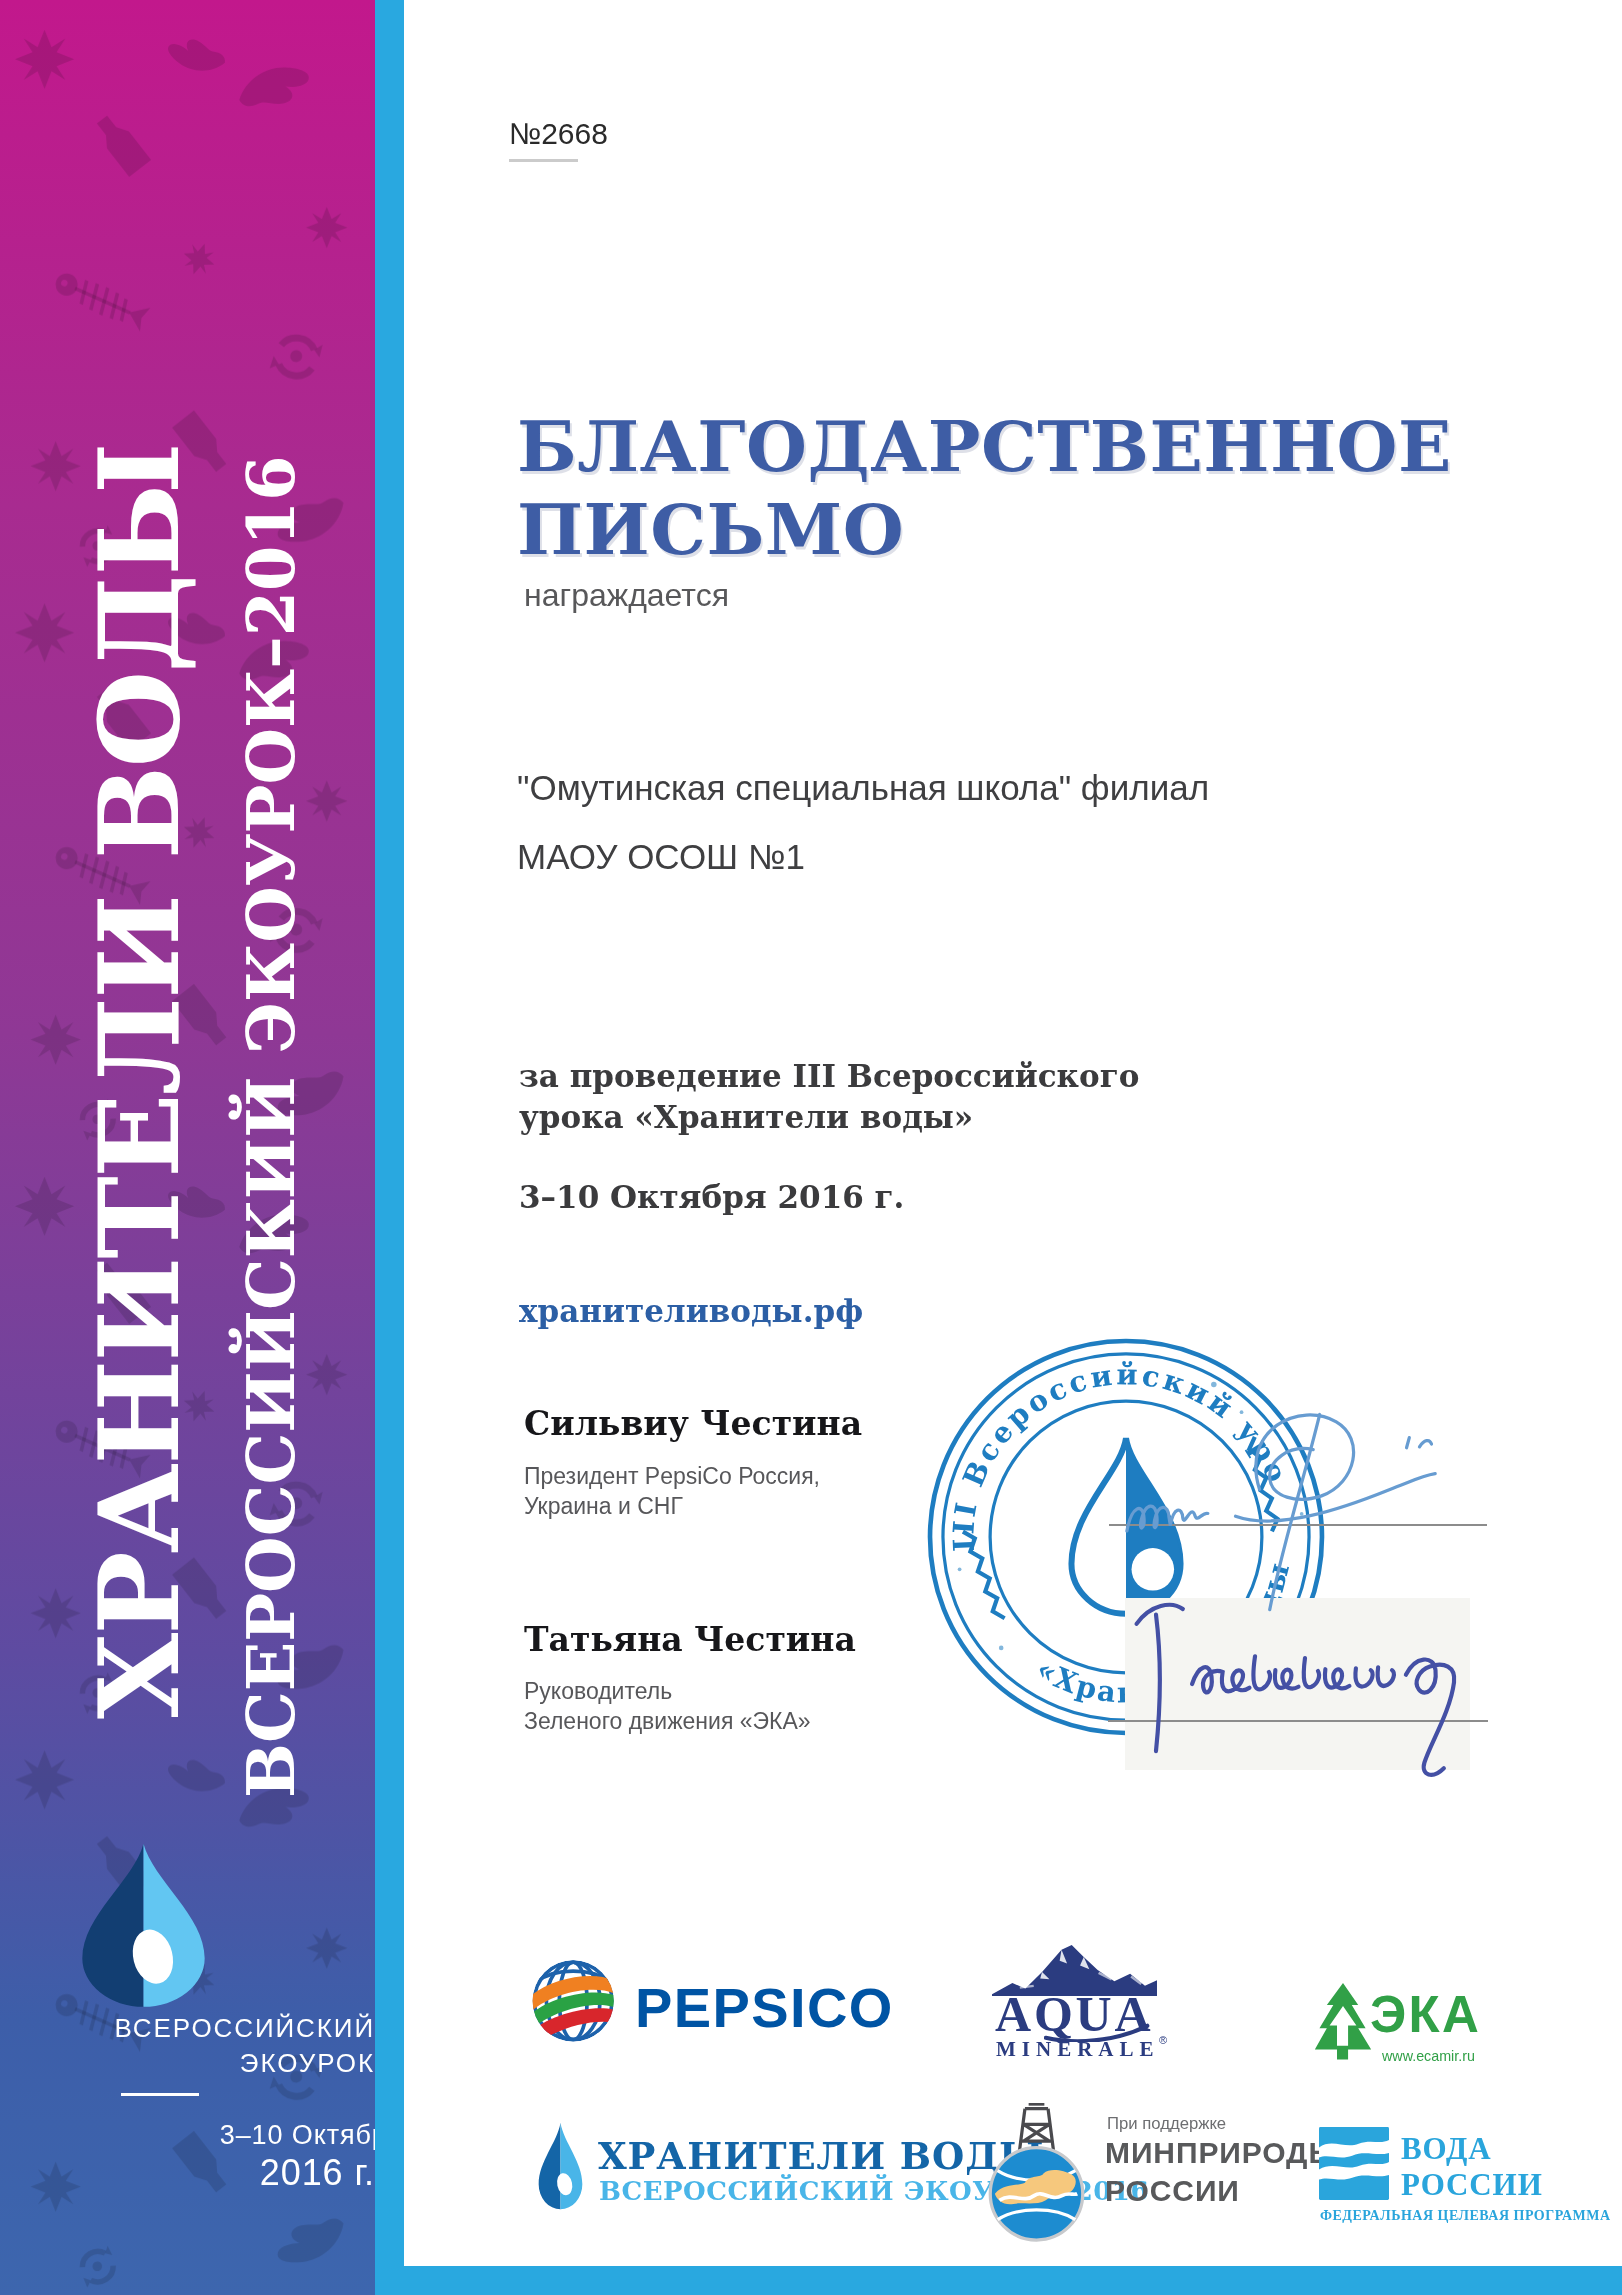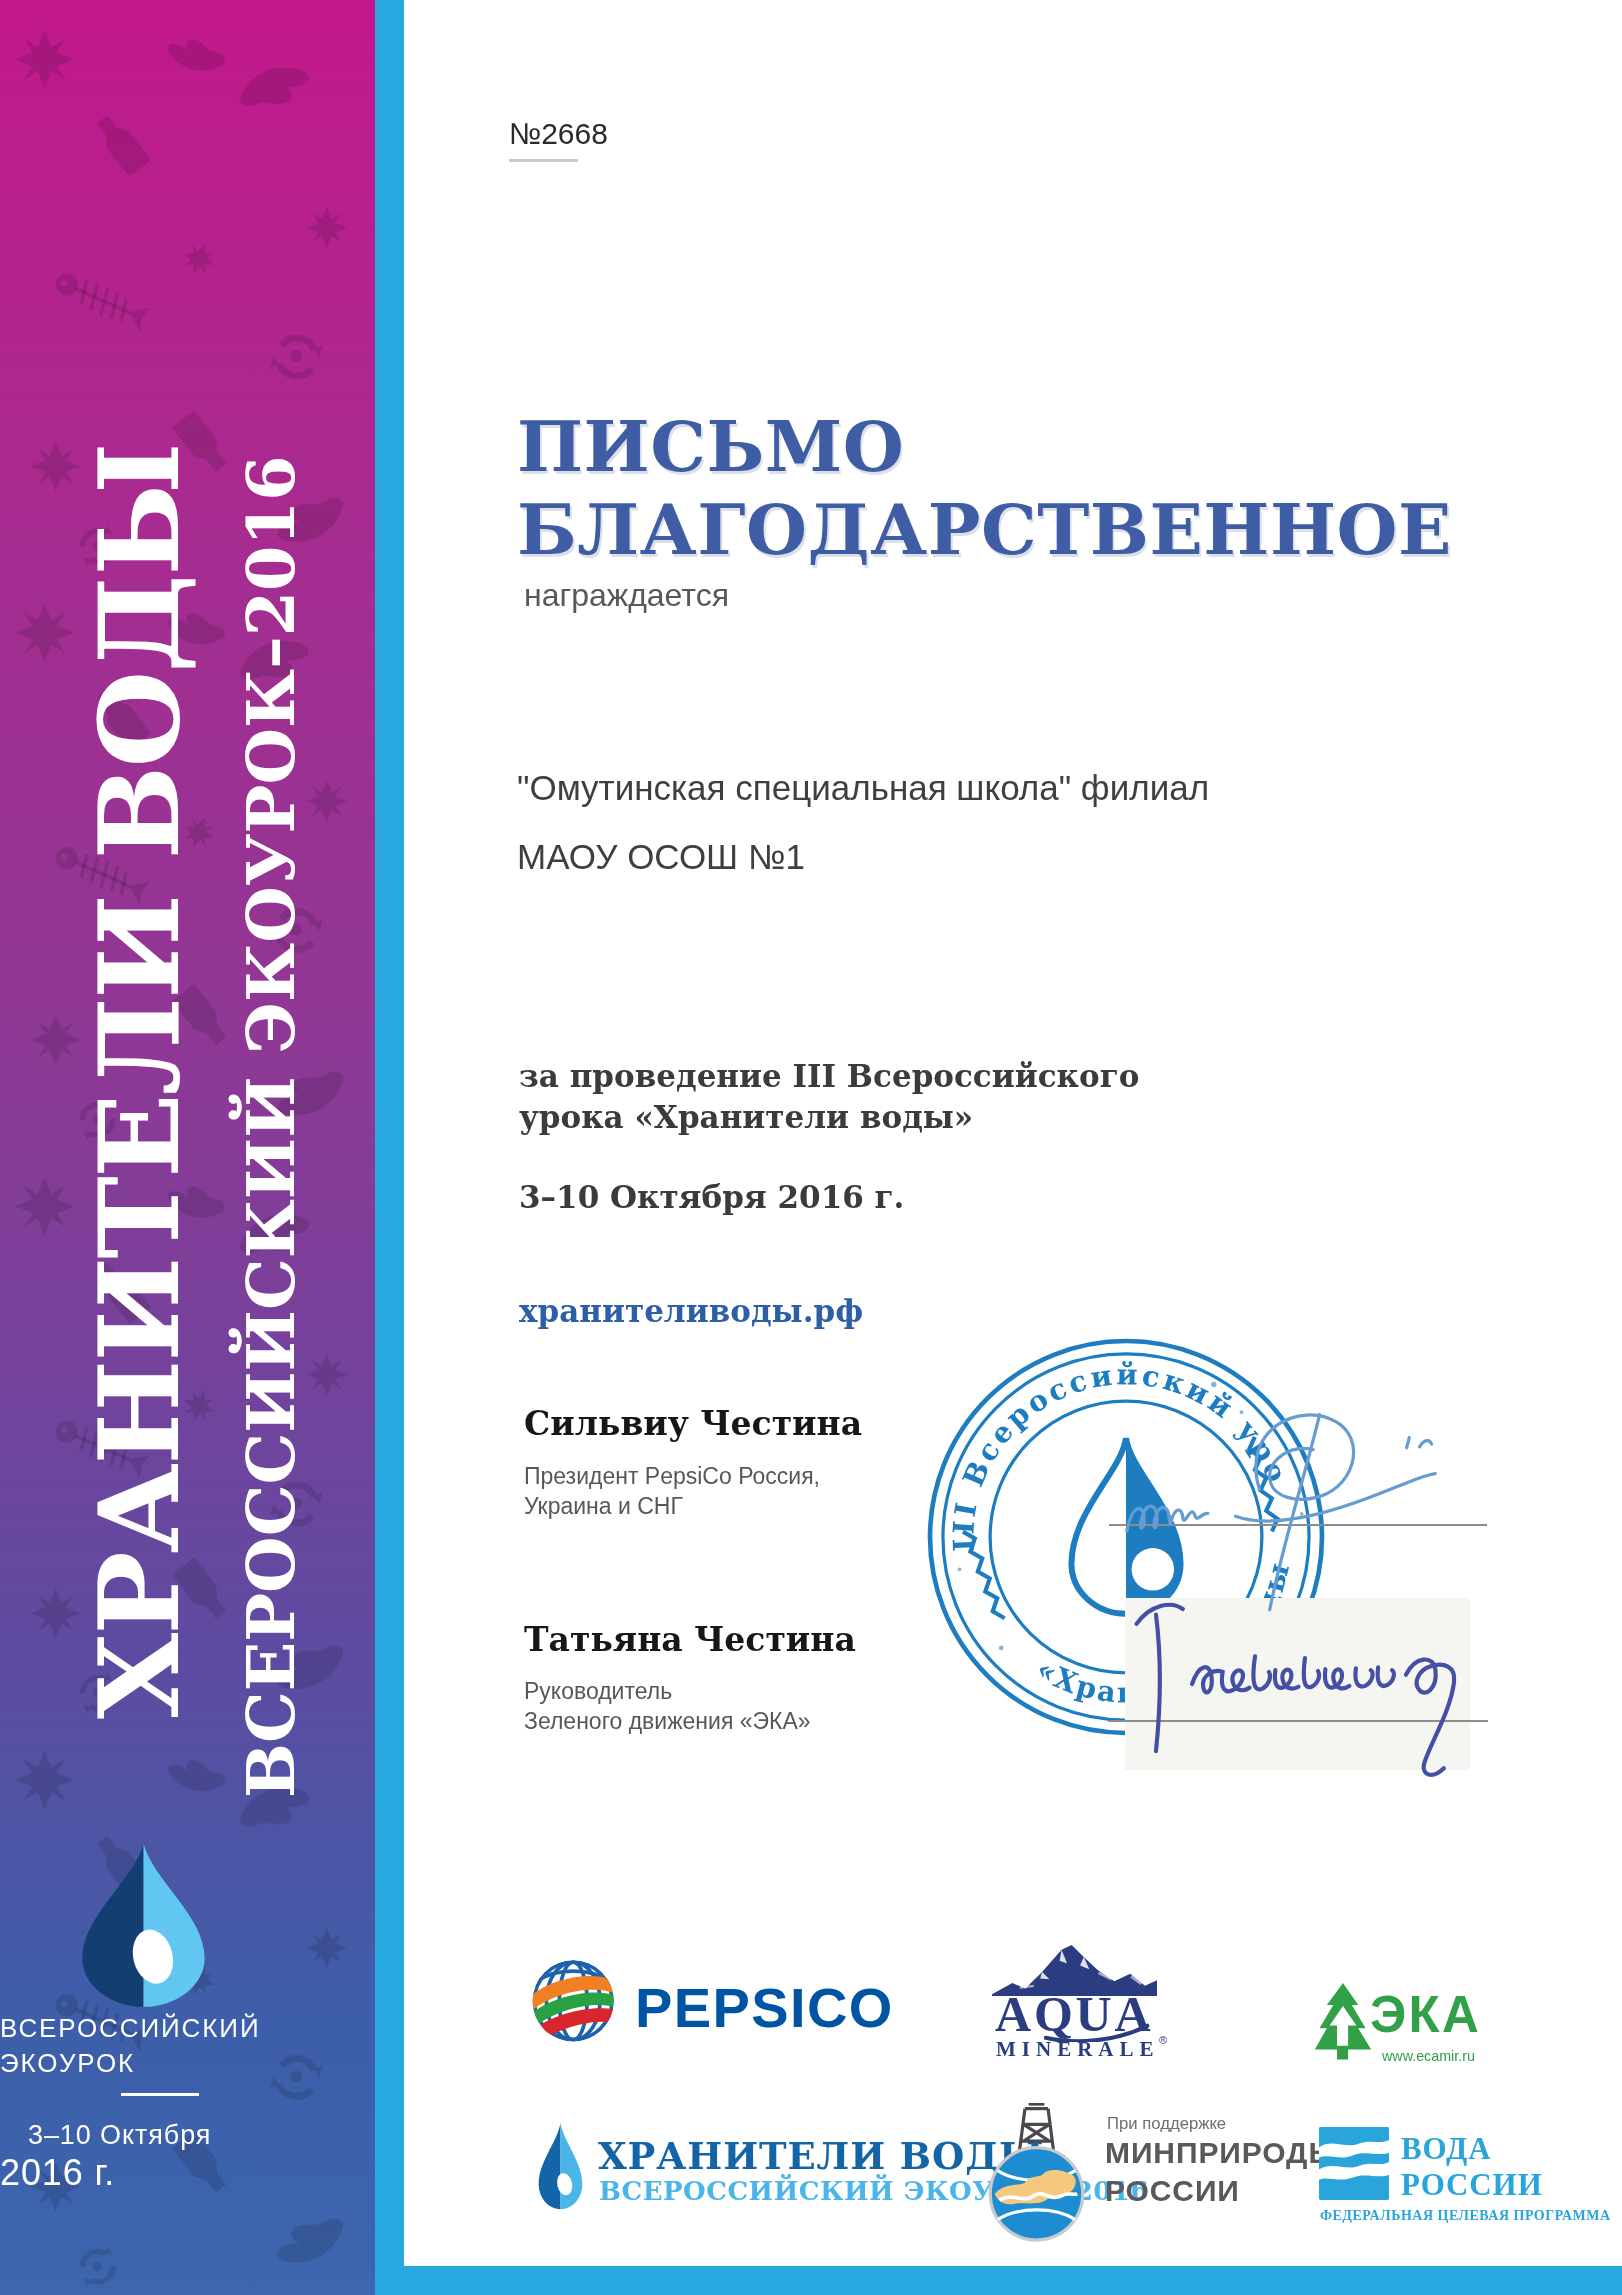--- a/index.html
+++ b/index.html
@@ -9,21 +9,21 @@
   
   .sidebar{position:absolute;left:0;top:0;width:375px;height:2295px;
            background:linear-gradient(180deg,#c2188c 0%,#a82b90 22%,#8f3895 45%,#5e4ba1 72%,#3d5ea9 88%,#3d66ae 100%);}
   .sidebar-pattern{position:absolute;left:0;top:0;}
   .v-title{position:absolute;left:70px;top:1719px;transform:rotate(-90deg);transform-origin:left top;
            white-space:nowrap;color:#fff;font-family:"DejaVu Serif","Liberation Serif",serif;
            font-weight:bold;font-size:111px;line-height:139px;letter-spacing:-1.9px;}
   .v-subtitle{position:absolute;left:235px;top:1798px;transform:rotate(-90deg);transform-origin:left top;
            white-space:nowrap;color:#fff;font-family:"DejaVu Serif","Liberation Serif",serif;
            font-weight:bold;font-size:65px;line-height:73px;}
-  .sb-line{position:absolute;width:375px;text-align:left;color:#fff;letter-spacing:1.9px;}
+  .sb-line{position:absolute;width:375px;text-align:right;color:#fff;letter-spacing:1.9px;}
   .sb-foot1{top:2013px;font-size:26px;}
   .sb-foot2{top:2048px;font-size:26px;}
   .sb-rule{position:absolute;left:121px;top:2093px;width:78px;height:3.2px;background:#fff;}
   .sb-date1{top:2120px;font-size:27px;letter-spacing:0.9px;margin-left:28px;}
   .sb-date2{top:2152px;font-size:36px;letter-spacing:0.9px;}
   .cyan-stripe{position:absolute;left:375px;top:0;width:29px;height:2295px;background:#29a8e0;}
   .bottom-bar{position:absolute;left:403px;top:2266px;width:1219px;height:30px;background:#29a8e0;}
   
   .number{left:509px;top:117px;font-size:30px;color:#2a2a2a;}
   .number-underline{left:509px;top:159px;width:69px;height:2.8px;background:#cbcbcb;}
@@ -145,22 +145,22 @@
 
   <div class="cyan-stripe"></div>
   <div class="bottom-bar"></div>
 
   <main>
 
     <div class="abs number">№2668</div>
     <div class="abs number-underline"></div>
 
     <div class="abs title">
+      <div>БЛАГОДАРСТВЕННОЕ</div>
       <div>ПИСЬМО</div>
-      <div>БЛАГОДАРСТВЕННОЕ</div>
     </div>
 
     <div class="abs award">награждается</div>
 
     <div class="abs recipient">
       <div>"Омутинская специальная школа" филиал</div>
       <div>МАОУ ОСОШ №1</div>
     </div>
 
     <div class="abs reason slab">

